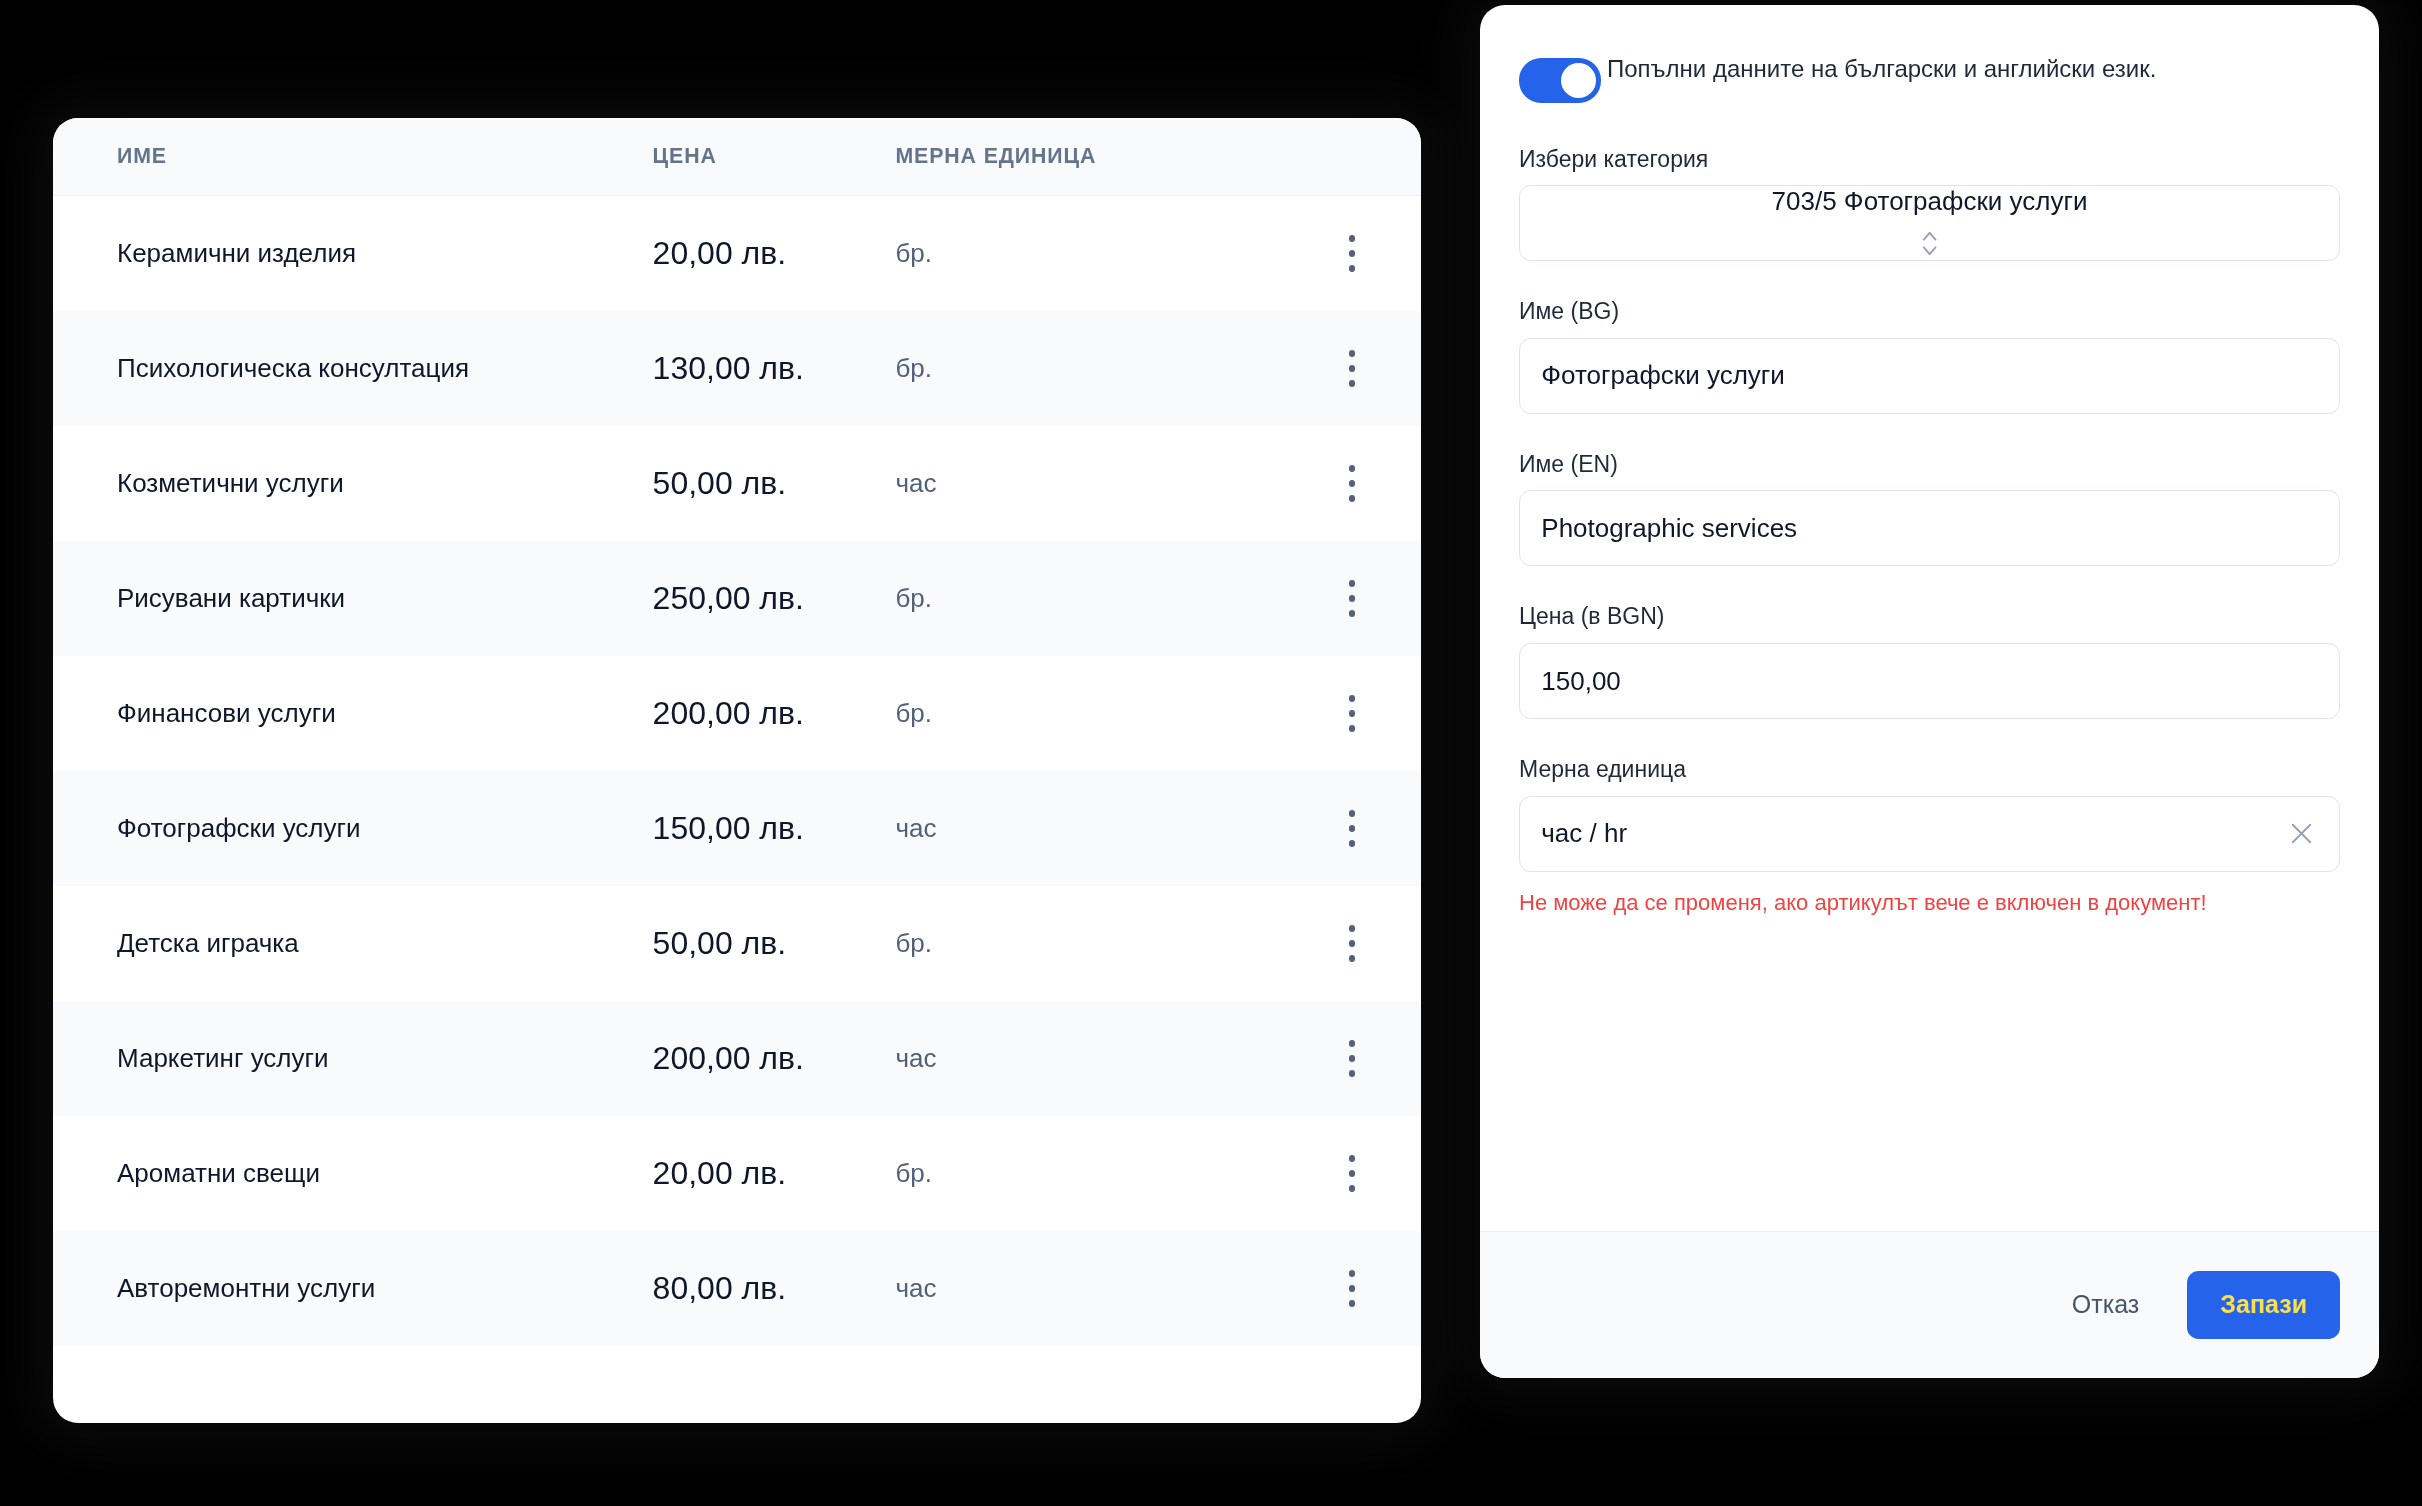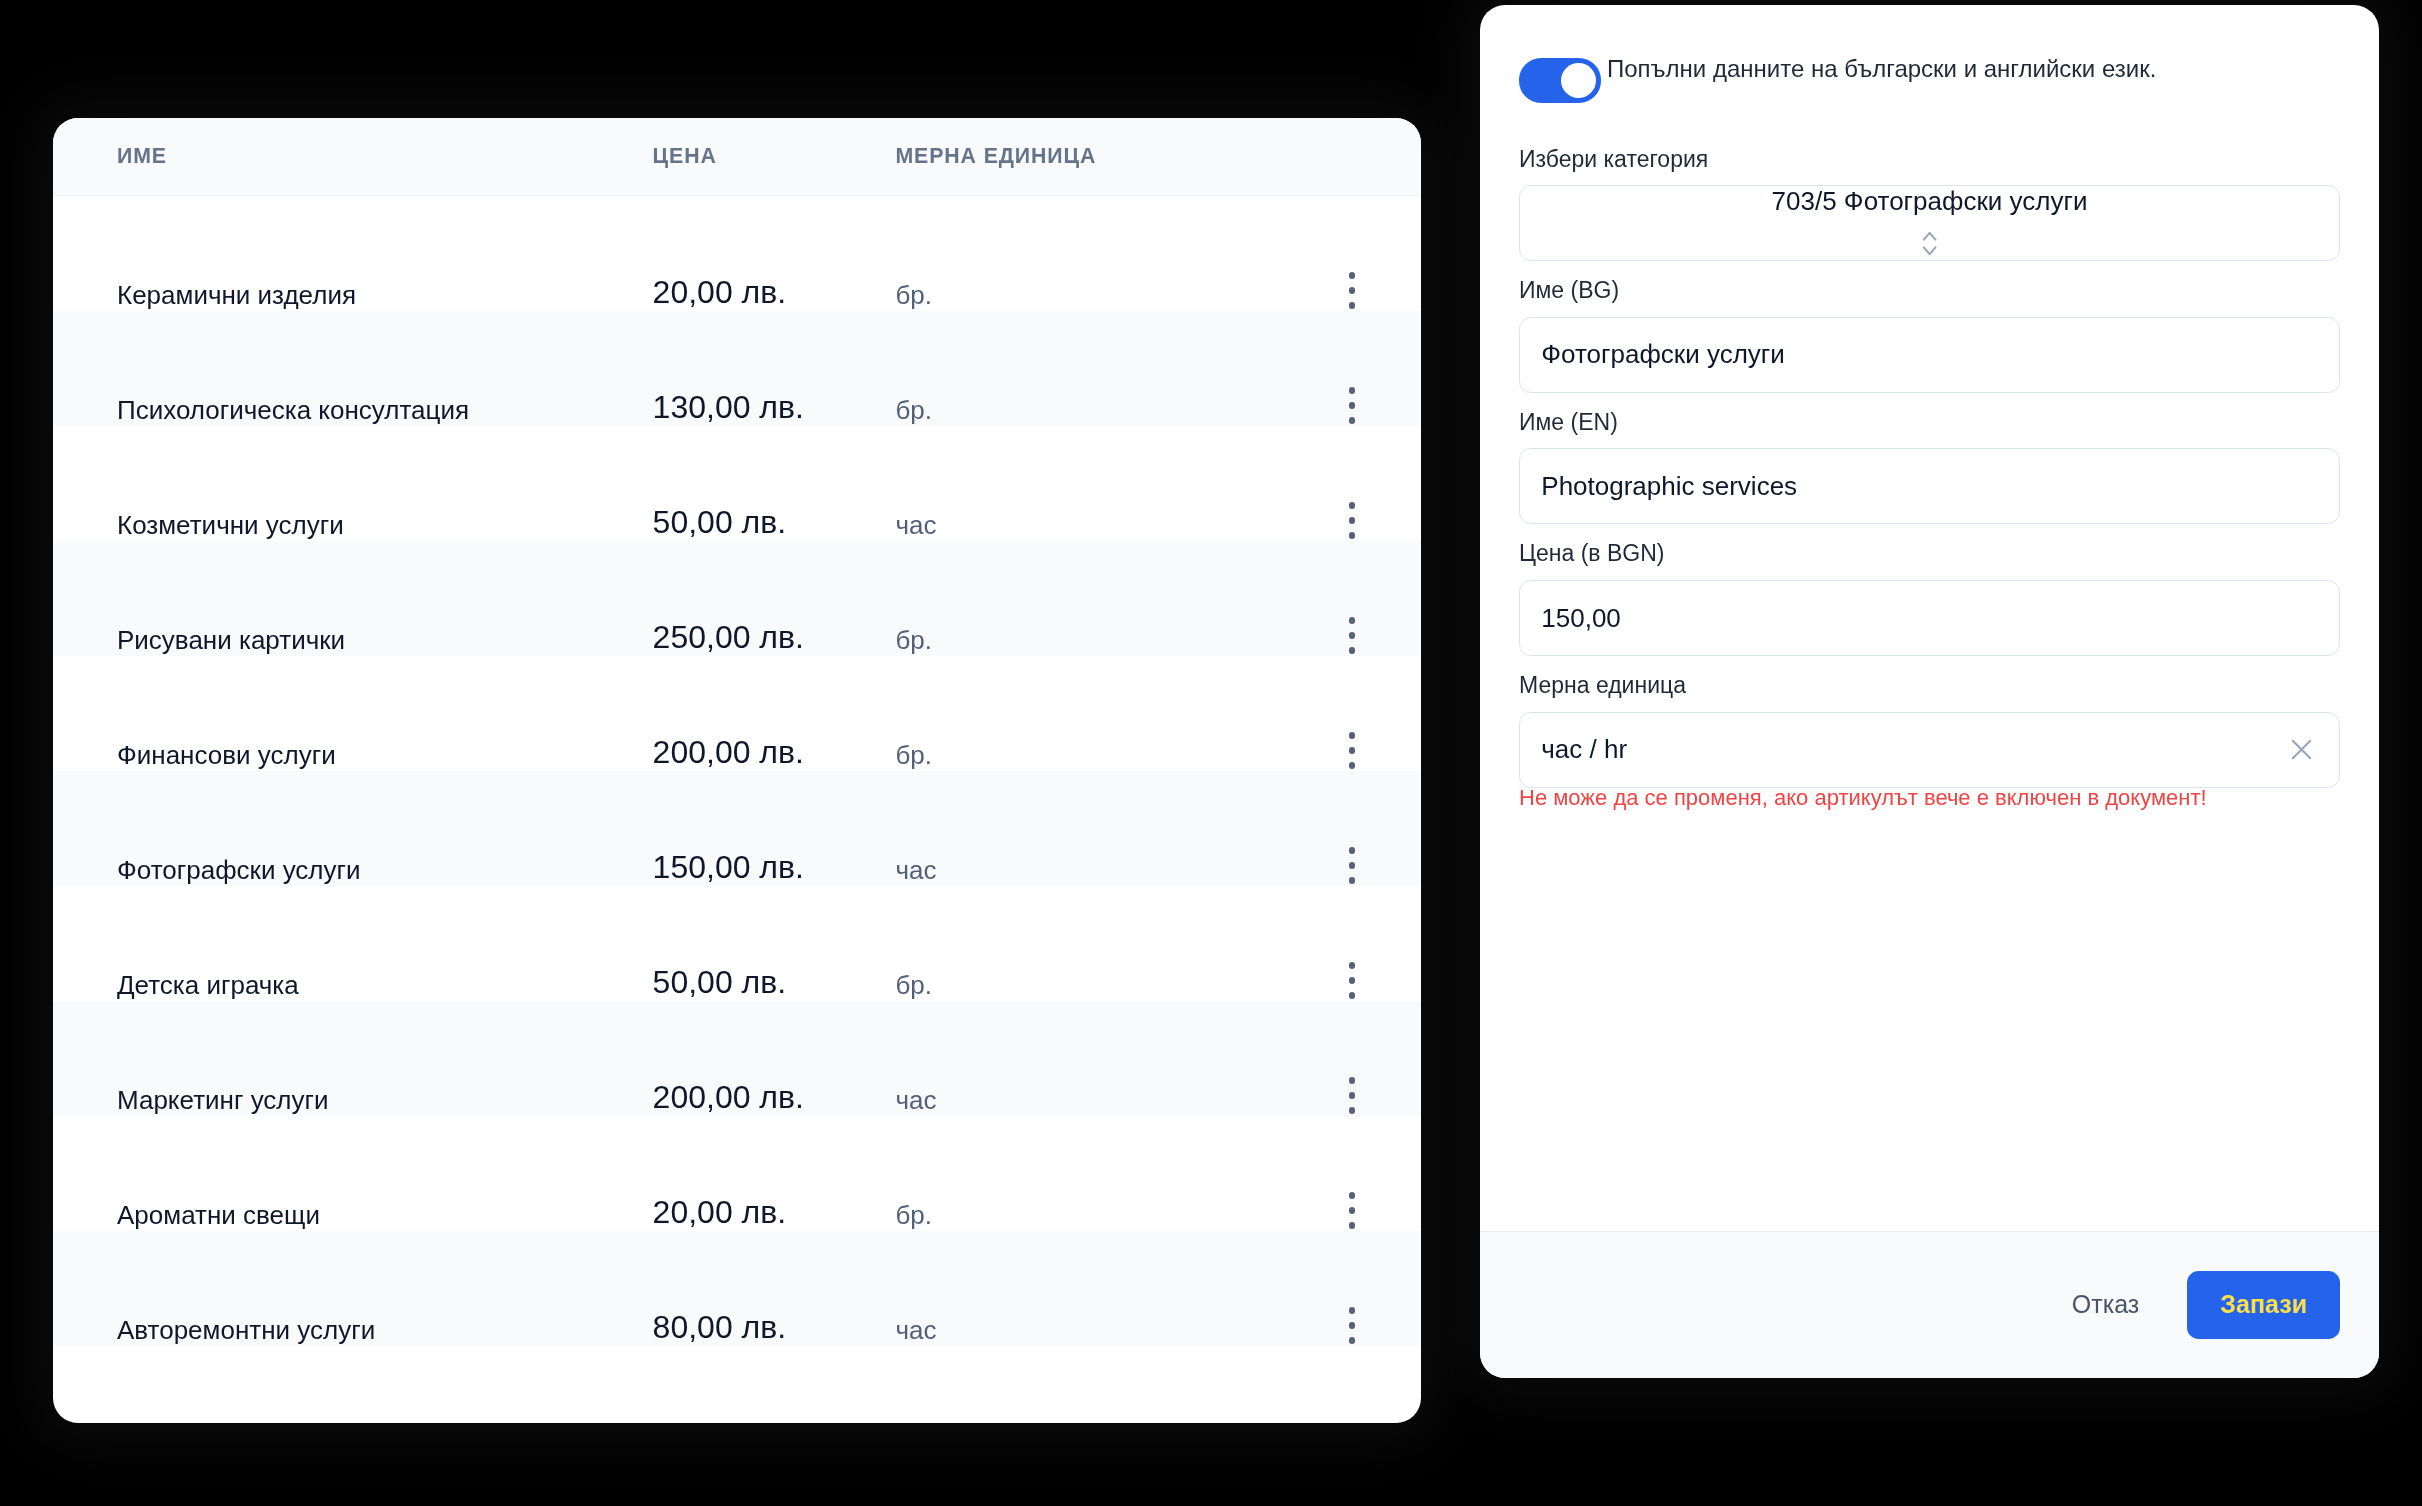--- a/index.html
+++ b/index.html
@@ -48,21 +48,21 @@
     text-transform: uppercase;
   }
 
   .col-name   { width: 600px; padding-left: 64px; }
   .col-price  { width: 243px; }
   .col-unit   { width: 388px; }
   .col-action { width: 138px; }
 
   .trow {
     display: flex;
-    align-items: flex-end;
+    align-items: center;
     height: 115px;
     background: #ffffff;
   }
   .trow.alt { background: #f8fafc; }
 
   .cell-name {
     font-size: 26px;
     color: #0f172a;
     font-weight: 400;
   }
@@ -144,21 +144,21 @@
     border-radius: 50%;
     background: #ffffff;
   }
   .toggle-label {
     font-size: 24px;
     line-height: 1.38;
     color: #1f2937;
     max-width: 670px;
   }
 
-  .field { margin-bottom: 16px; }
+  .field { margin-bottom: 37px; }
   .field-label {
     display: block;
     font-size: 23px;
     color: #1f2937;
     margin-bottom: 12.6px;
   }
   .control {
     position: relative;
     height: 76px;
     border: 1px solid #dde3ec;

